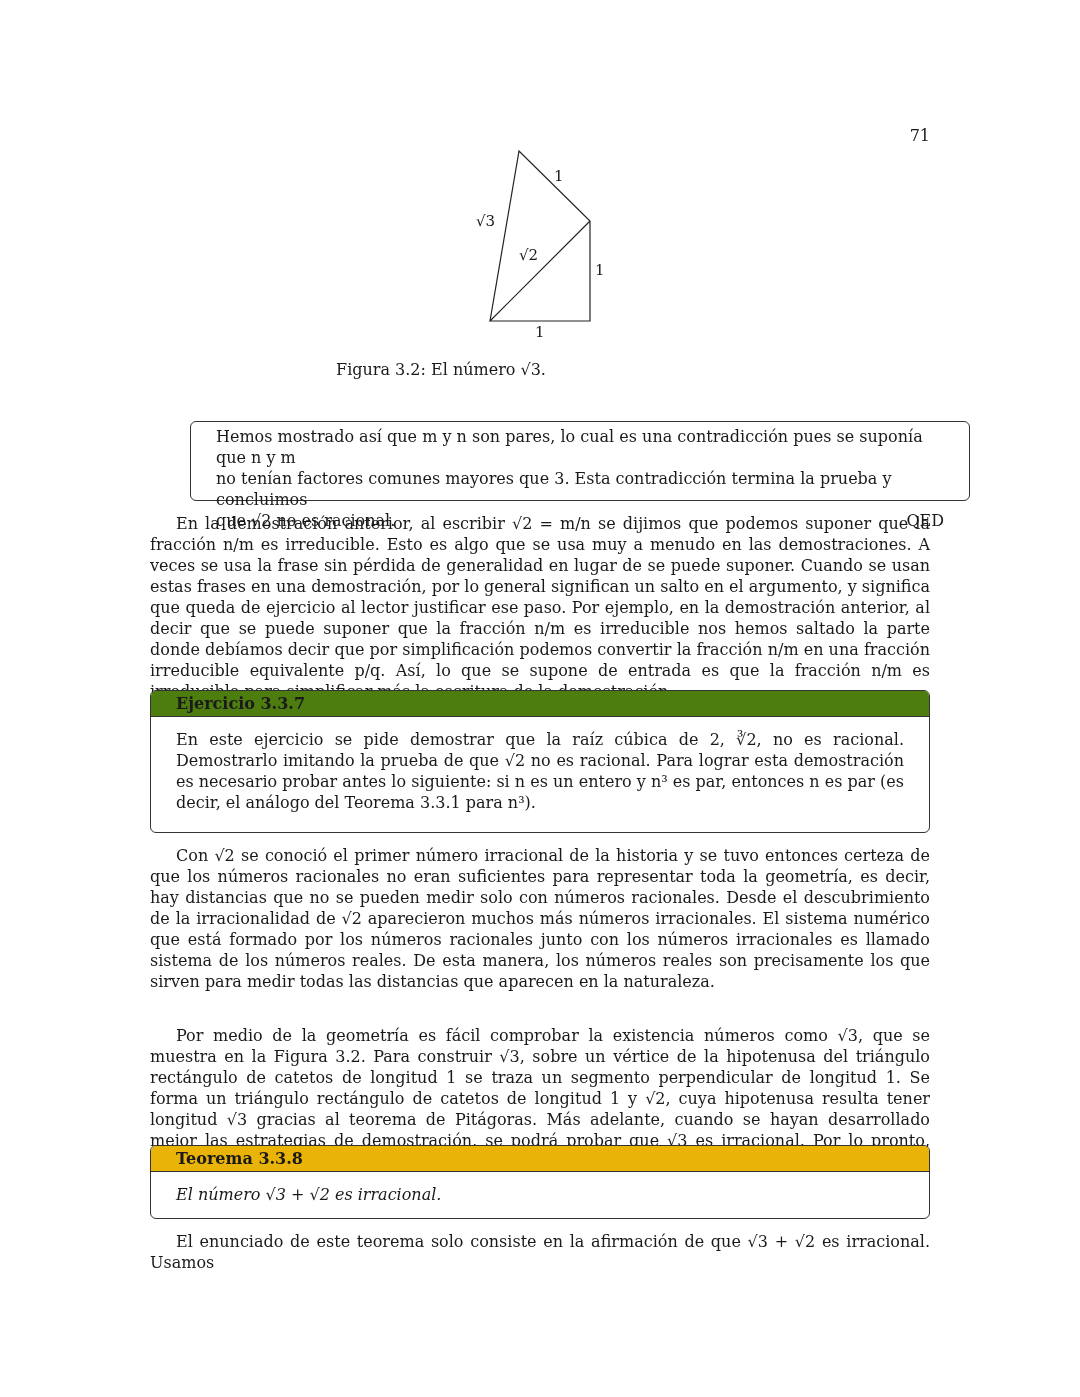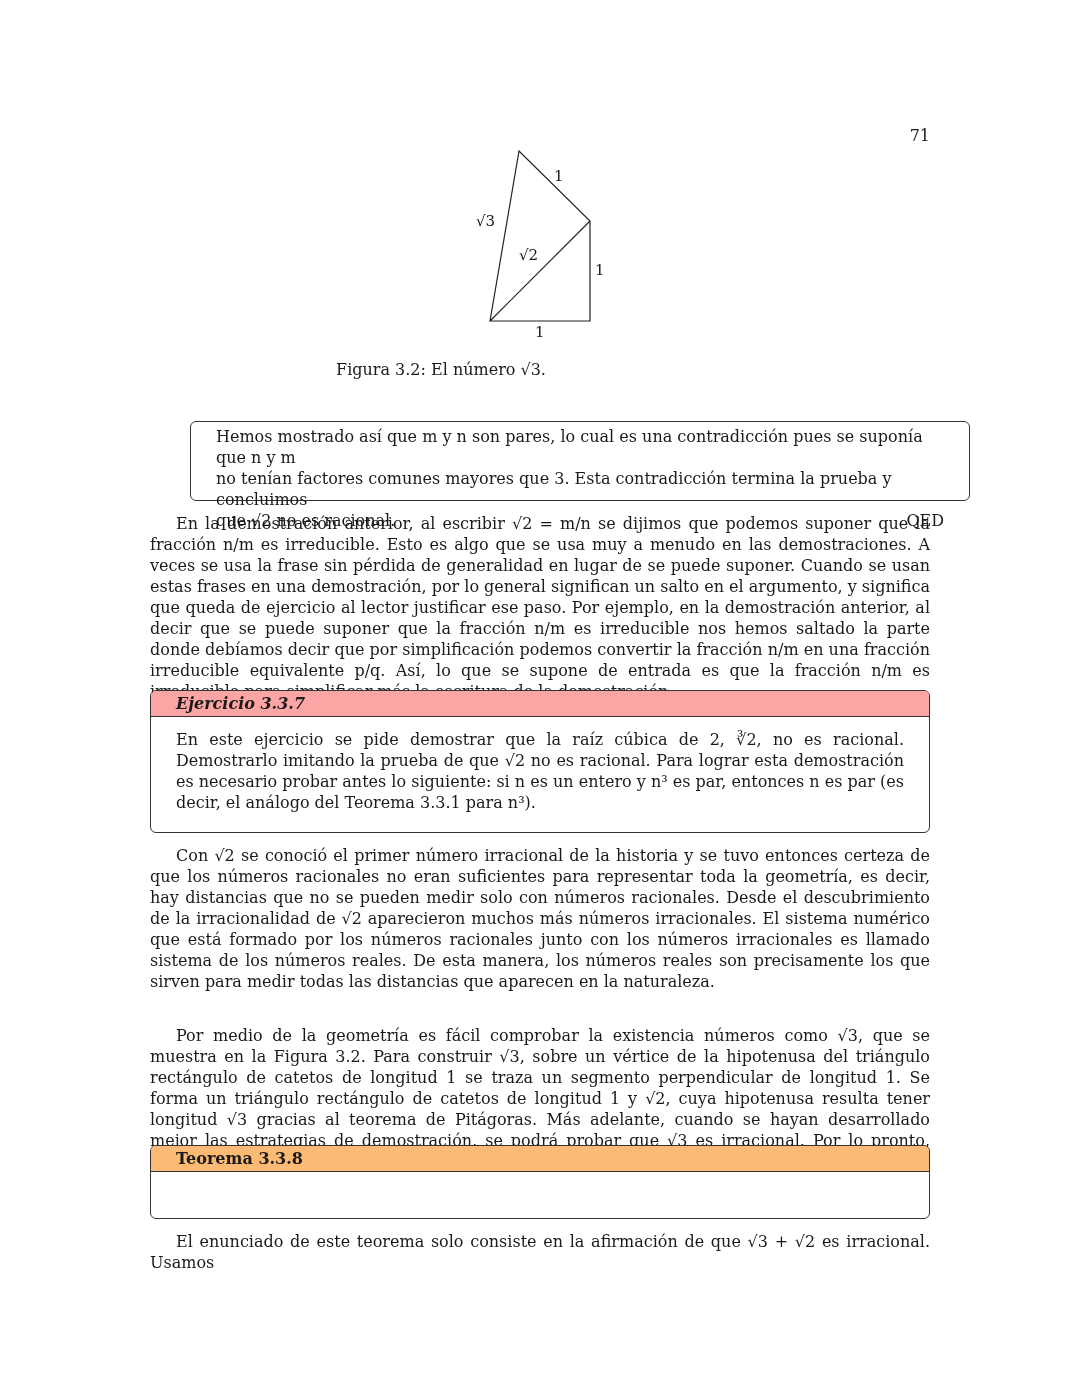--- a/index.html
+++ b/index.html
@@ -9,22 +9,22 @@
   .figure { position: absolute; left: 440px; top: 140px; }
   .caption { position: absolute; top: 360px; left: 0; width: 882px; text-align: center; font-size: 16px; }
   .col { position: absolute; left: 150px; width: 780px; font-size: 16px; line-height: 21px; }
   .box { border: 1.3px solid #333; border-radius: 6px; box-sizing: border-box; }
   .qed-box { top: 421px; height: 80px; padding: 4px 25px; margin-left: 40px; }
   .qed-line { display: flex; justify-content: space-between; }
   .para { text-align: justify; text-indent: 26px; margin: 0; }
   .p1 { top: 513px; }
   .ex-box { top: 690px; height: 143px; }
   .box-head { padding: 2px 25px; font-weight: bold; border-bottom: 1.3px solid #333; border-radius: 5px 5px 0 0; }
-  .ex-head { background: #fca5a5; font-style: italic; }
-  .th-head { background: #fdba74; }
+  .ex-head { background: #4d7c0f; }
+  .th-head { background: #eab308; }
   .box-body { padding: 12px 25px; text-align: justify; }
   .p2 { top: 845px; }
   .p3 { top: 993px; margin-top: 32px; }
   .th-box { top: 1145px; height: 74px; }
   .p4 { top: 1231px; }
   .it { font-style: italic; }
   .fig-label { position: absolute; font-size: 15px; }
 </style>
 </head>
 <body>
@@ -59,15 +59,16 @@
   <div class="box-head ex-head">Ejercicio 3.3.7</div>
   <div class="box-body">En este ejercicio se pide demostrar que la raíz cúbica de 2, ∛2, no es racional. Demostrarlo imitando la prueba de que √2 no es racional. Para lograr esta demostración es necesario probar antes lo siguiente: si n es un entero y n³ es par, entonces n es par (es decir, el análogo del Teorema 3.3.1 para n³).</div>
 </div>
 
 <p class="col para p2">Con √2 se conoció el primer número irracional de la historia y se tuvo entonces certeza de que los números racionales no eran suficientes para representar toda la geometría, es decir, hay distancias que no se pueden medir solo con números racionales. Desde el descubrimiento de la irracionalidad de √2 aparecieron muchos más números irracionales. El sistema numérico que está formado por los números racionales junto con los números irracionales es llamado sistema de los números reales. De esta manera, los números reales son precisamente los que sirven para medir todas las distancias que aparecen en la naturaleza.</p>
 
 <p class="col para p3">Por medio de la geometría es fácil comprobar la existencia números como √3, que se muestra en la Figura 3.2. Para construir √3, sobre un vértice de la hipotenusa del triángulo rectángulo de catetos de longitud 1 se traza un segmento perpendicular de longitud 1. Se forma un triángulo rectángulo de catetos de longitud 1 y √2, cuya hipotenusa resulta tener longitud √3 gracias al teorema de Pitágoras. Más adelante, cuando se hayan desarrollado mejor las estrategias de demostración, se podrá probar que √3 es irracional. Por lo pronto, podemos demostrar el siguiente resultado que nos da otro ejemplo de número irracional.</p>
 
 <div class="col box th-box">
   <div class="box-head th-head">Teorema 3.3.8</div>
+  <div class="box-body it">El número √3 + √2 es irracional.</div>
 </div>
 
 <p class="col para p4">El enunciado de este teorema solo consiste en la afirmación de que √3 + √2 es irracional. Usamos</p>
 
 </body></html>

